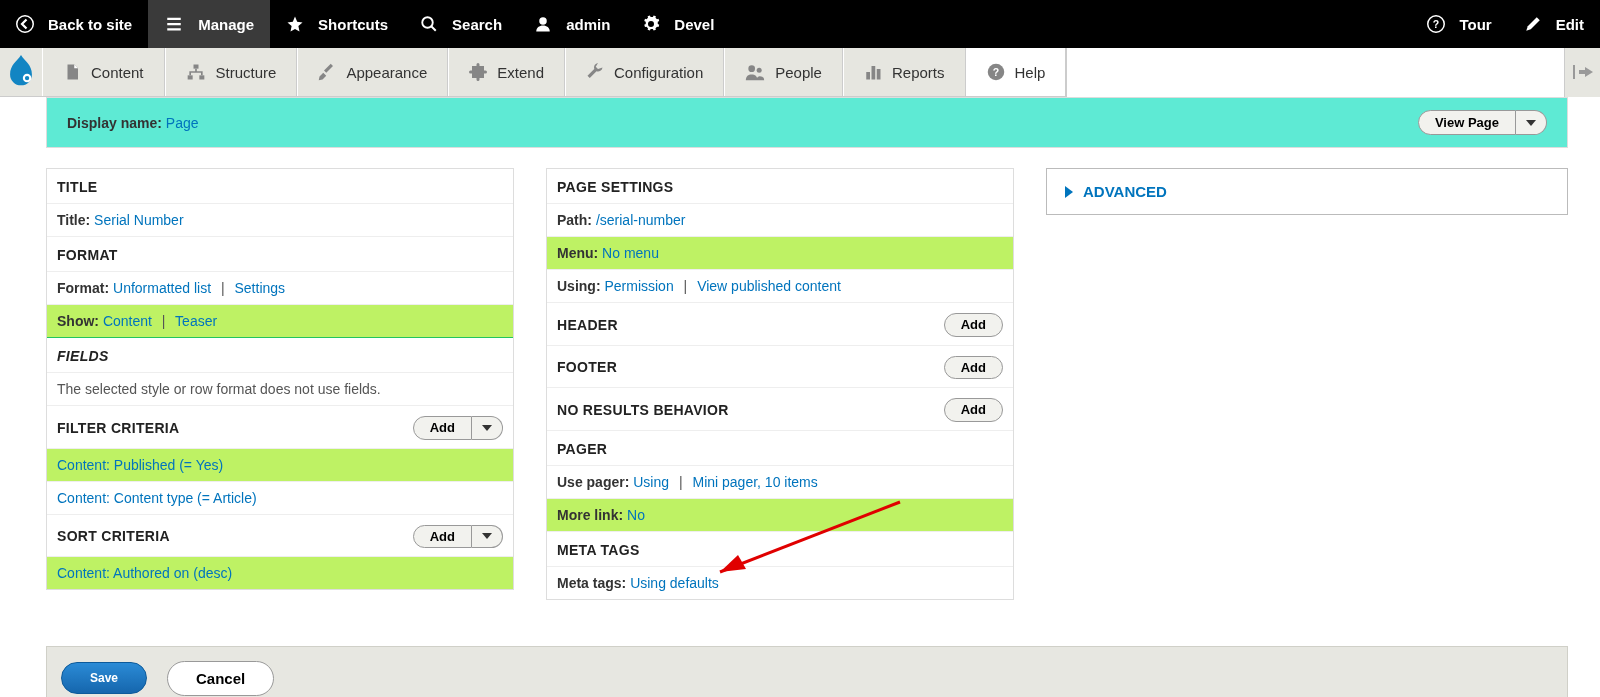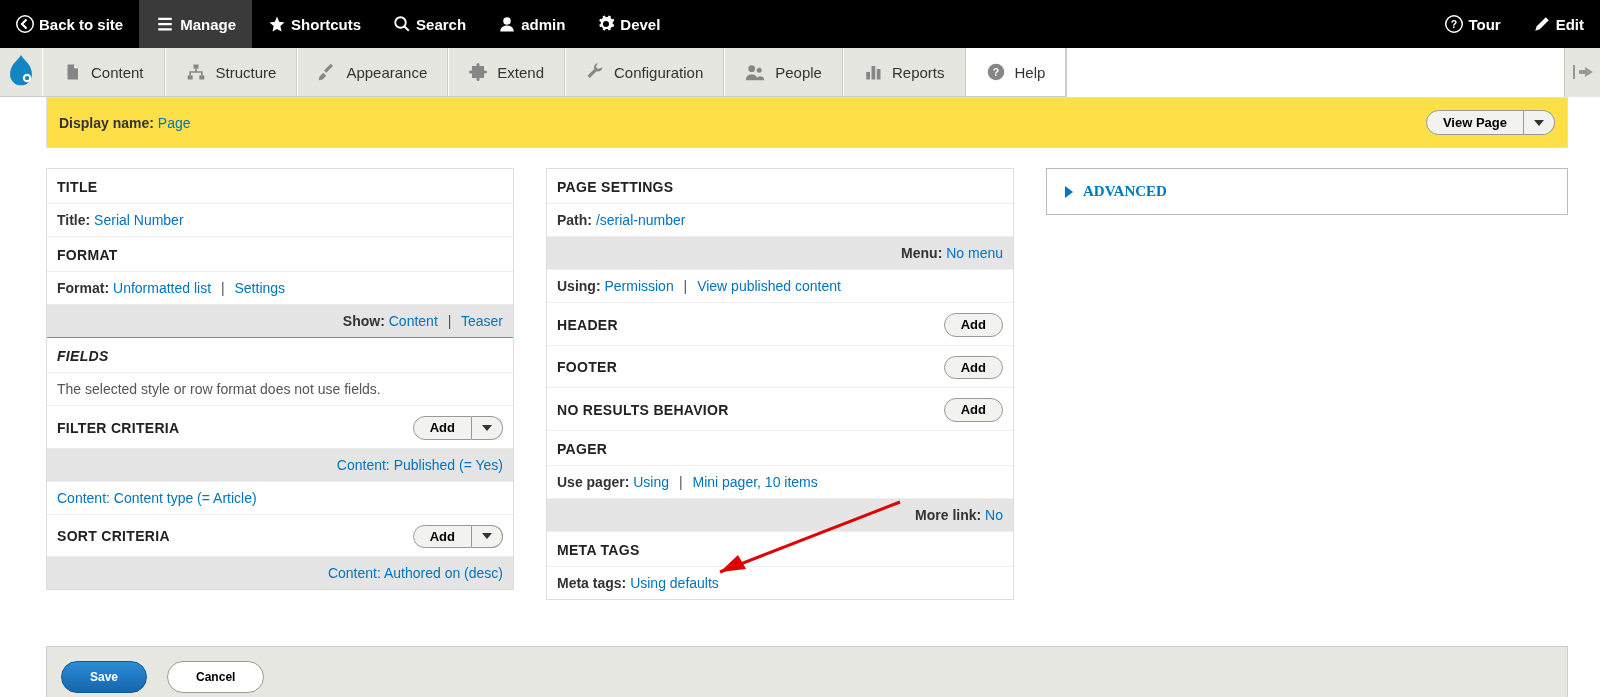--- a/index.html
+++ b/index.html
@@ -1,68 +1,68 @@
 <!DOCTYPE html>
 <html><head>
 <meta charset="utf-8">
 <style>
 html,body{margin:0;padding:0;font-family:"Lucida Grande","Helvetica Neue",Arial,sans-serif;font-size:14px;color:#222;background:#fff;}
 *{box-sizing:border-box;}
 a{color:#0074bd;text-decoration:none;}
 
 
 .topbar{background:#000;color:#fff;display:flex;align-items:center;height:48px;font-size:15px;}
-.topbar .item{display:flex;align-items:center;gap:5px;padding:0 16px;height:48px;cursor:pointer;font-weight:600;}
+.topbar .item{display:flex;align-items:center;gap:14px;padding:0 16px;height:48px;cursor:pointer;font-weight:600;}
 .topbar .item.active{background:#3a3a3a;}
 .topbar .spacer{flex:1;}
 .topbar svg{fill:#fff;}
 
 
 .adminbar{background:#e6e6e0;display:flex;align-items:center;height:49px;border-bottom:1px solid #ccc;}
 .adminbar .logo{width:42px;height:49px;display:flex;align-items:center;justify-content:center;}
 .adminbar .item{display:flex;align-items:center;gap:10px;padding:0 20px;height:48px;border-right:1px solid #ccc;border-left:1px solid #fff;cursor:pointer;color:#333;font-size:15px;}
 .adminbar .item.help{background:#fff;}
 .adminbar .blank{flex:1;background:#fff;border-left:1px solid #ccc;height:49px;}
 .adminbar .collapse{width:36px;height:49px;background:#e6e6e0;border-left:1px solid #ccc;display:flex;align-items:center;justify-content:center;}
 .adminbar svg{fill:#868686;}
 
 
 .page{padding:0 32px 0 46px;}
 
 
-.dispname{background:#fde047;border:1px solid #ddd;padding:12px 12px;display:flex;align-items:center;justify-content:space-between;}
+.dispname{background:#5eead4;border:1px solid #ddd;padding:12px 20px;display:flex;align-items:center;justify-content:space-between;}
 .dispname .lbl{font-weight:700;color:#333;}
 .viewpage{display:flex;}
 .vp-btn{background:#f2f2ee;border:1px solid #999;border-radius:14px 0 0 14px;padding:4px 16px;font-size:13px;font-weight:700;cursor:pointer;}
 .vp-dd{background:#f2f2ee;border:1px solid #999;border-left:none;border-radius:0 14px 14px 0;padding:4px 10px;font-size:11px;cursor:pointer;display:flex;align-items:center;}
 
 
 .cols{display:flex;gap:32px;margin-top:20px;align-items:flex-start;}
 .col{flex:0 0 468px;border:1px solid #ddd;background:#fff;}
 .col3{flex:1;}
 
 .sect-h{font-weight:800;font-size:14px;padding:10px 10px 8px 10px;letter-spacing:.3px;display:flex;align-items:center;justify-content:space-between;}
 .row{padding:8px 10px;border-top:1px solid #eee;font-size:14px;}
-.row.alt{background:#e5e5e5;text-align:right;}
+.row.alt{background:#bef264;}
 .row .k{font-weight:700;color:#333;}
 .row .p{color:#555;margin:0 6px;}
 .row .t{color:#555;}
 .addbtn{background:#f2f2ee;border:1px solid #999;border-radius:14px;padding:3px 16px;font-size:13px;font-weight:700;cursor:pointer;line-height:1.2;}
 .addsplit{display:flex;}
 .addsplit .l{border-radius:14px 0 0 14px;}
 .addsplit .r{border:1px solid #999;border-left:none;background:#f2f2ee;border-radius:0 14px 14px 0;padding:3px 10px;display:flex;align-items:center;cursor:pointer;}
 
 
 .advbox{border:1px solid #bbb;padding:14px 18px;background:#fff;}
-.advhdr{color:#0074bd;font-weight:800;font-size:15px;display:flex;align-items:center;gap:10px;cursor:pointer;font-family:Liberation Serif, serif;}
+.advhdr{color:#0074bd;font-weight:800;font-size:15px;display:flex;align-items:center;gap:10px;cursor:pointer;}
 
 
 .footerbar{margin-top:46px;background:#e7e7e1;border:1px solid #d0d0c8;padding:14px 14px;display:flex;gap:20px;align-items:center;}
 .btn-primary{background:#1976c2;background:linear-gradient(#2b8bd6,#1566ad);color:#fff;border:1px solid #0d5a9a;border-radius:22px;padding:8px 28px;font-weight:700;font-size:12px;cursor:pointer;}
-.btn-secondary{background:#fff;border:1px solid #999;border-radius:22px;padding:8px 28px;font-weight:700;font-size:12px;cursor:pointer;}
+.btn-secondary{background:#fff;border:1px solid #999;border-radius:22px;padding:8px 28px;font-weight:700;font-size:15px;cursor:pointer;}
 
 
 .arrow-ann{position:absolute;pointer-events:none;}
 
 
 .tri-down{display:inline-block;width:0;height:0;border-left:5px solid transparent;border-right:5px solid transparent;border-top:6px solid #333;}
 .tri-right{display:inline-block;width:0;height:0;border-top:6px solid transparent;border-bottom:6px solid transparent;border-left:8px solid #0074bd;}
 </style>
 </head>
 <body>

